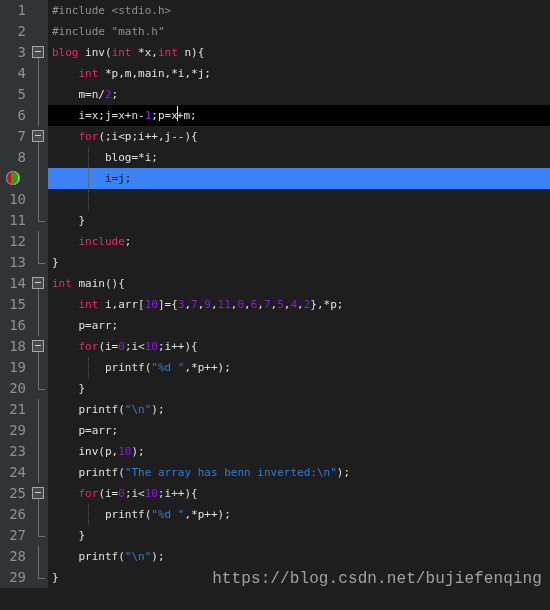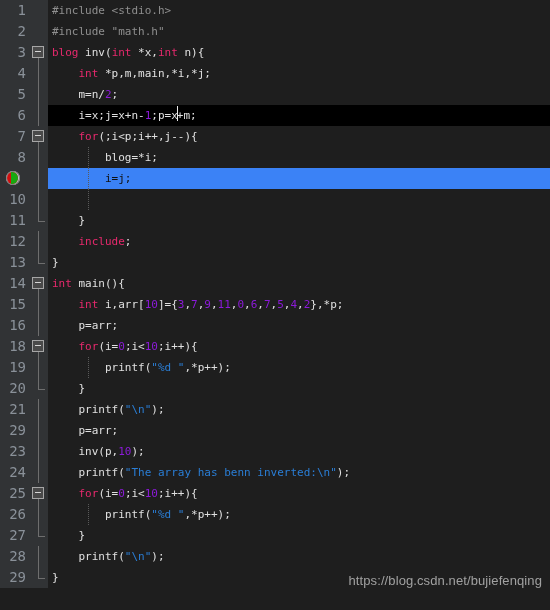--- a/index.html
+++ b/index.html
@@ -154,22 +154,22 @@
     background: #17a810;
     border-top-right-radius: 10px;
     border-bottom-right-radius: 10px;
   }
   
   .watermark {
     position: absolute;
     right: 8px;
     bottom: 22px;
     color: #b8b8b8;
-    font-size: 13px;
-    font-family: Liberation Sans, sans-serif;
+    font-size: 16px;
+    font-family: Liberation Mono, monospace;
     opacity: .85;
     letter-spacing: .1px;
   }
 </style>
 </head>
 <body>
 
 <div id="editor">
   <div id="lines-host">
       <div class="row">

